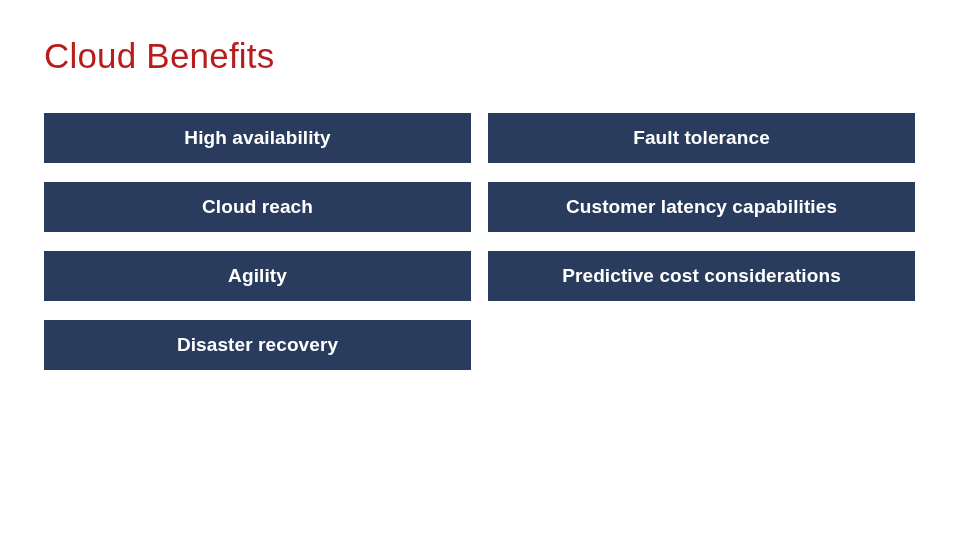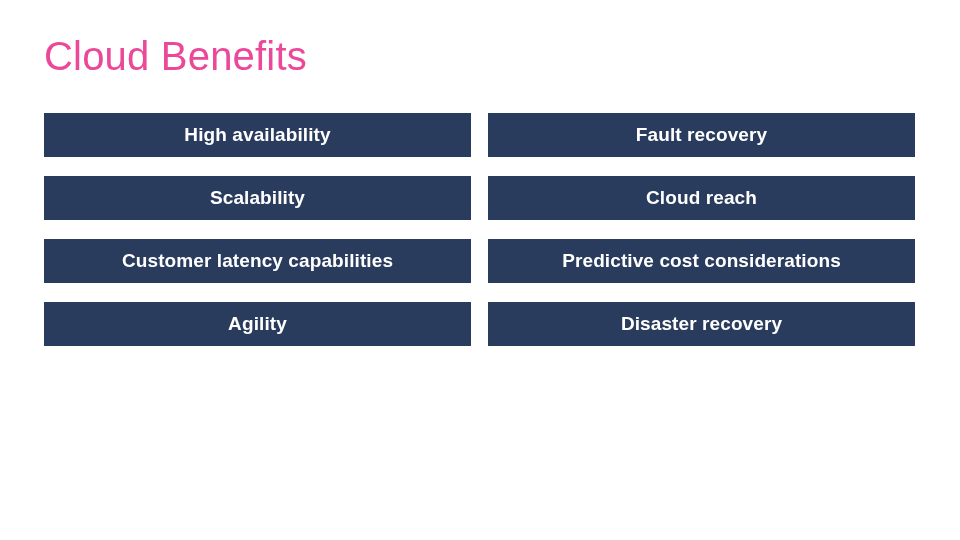--- a/index.html
+++ b/index.html
@@ -17,39 +17,39 @@
     position: relative;
     width: 960px;
     height: 540px;
     background: #ffffff;
     box-sizing: border-box;
   }
   .slide-title {
     position: absolute;
     left: 44px;
     top: 36px;
-    font-size: 40px;
+    font-size: 35px;
     font-weight: 400;
-    color: #ec4899;
+    color: #b91c1c;
     letter-spacing: 0.2px;
     line-height: 40px;
     white-space: nowrap;
   }
   .benefits-grid {
     position: absolute;
     left: 44px;
     top: 113px;
     width: 871px;
     display: grid;
     grid-template-columns: 427px 427px;
     column-gap: 17px;
     row-gap: 19px;
   }
   .benefit-card {
-    height: 44px;
+    height: 50px;
     background: #2a3c5e;
     color: #ffffff;
     display: flex;
     align-items: center;
     justify-content: center;
     text-align: center;
     font-size: 19px;
     font-weight: bold;
     letter-spacing: 0.1px;
     padding: 8px 10px;
@@ -64,42 +64,39 @@
 
   <div class="slide-title">Cloud Benefits</div>
 
   <div class="benefits-grid">
 
     <div class="benefit-card">
       <span>High availability</span>
     </div>
 
     <div class="benefit-card">
-      <span>Fault recovery</span>
+      <span>Fault tolerance</span>
     </div>
 
-    <div class="benefit-card">
-      <span>Scalability</span>
-    </div>
 
 
     <div class="benefit-card">
       <span>Cloud reach</span>
     </div>
 
     <div class="benefit-card">
       <span>Customer latency capabilities</span>
     </div>
 
     <div class="benefit-card">
-      <span>Predictive cost considerations</span>
+      <span>Agility</span>
     </div>
 
     <div class="benefit-card">
-      <span>Agility</span>
+      <span>Predictive cost considerations</span>
     </div>
 
     <div class="benefit-card">
       <span>Disaster recovery</span>
     </div>
 
 
   </div>
 </div>
 

